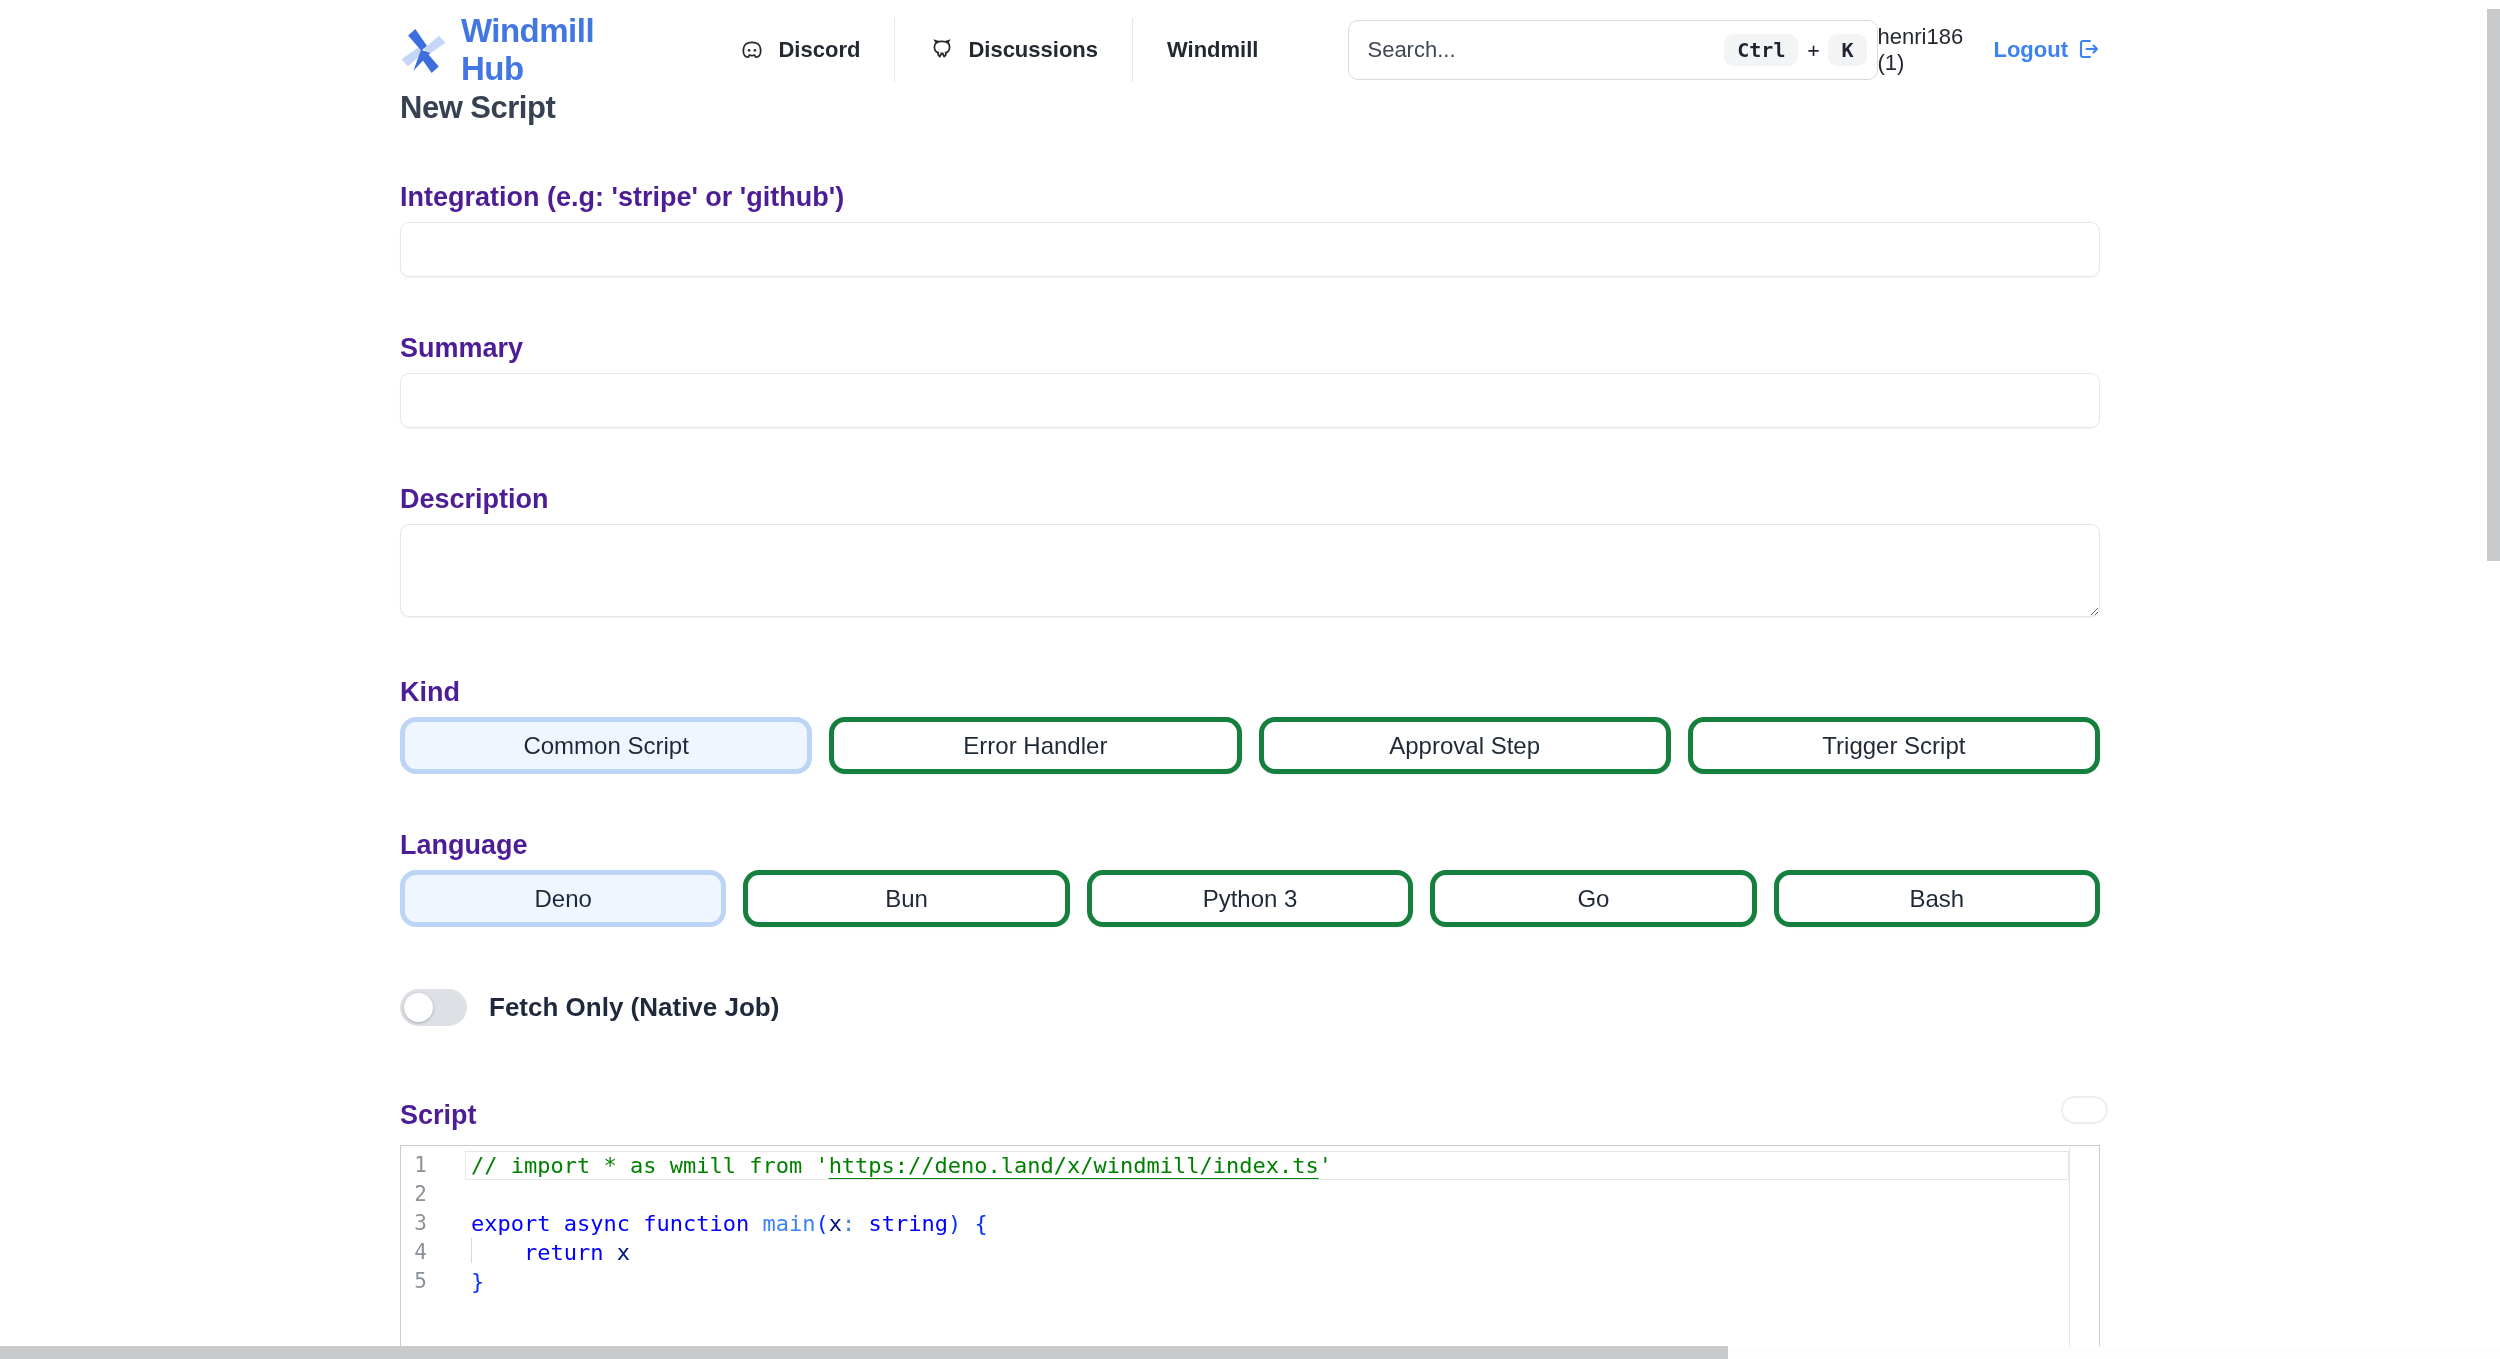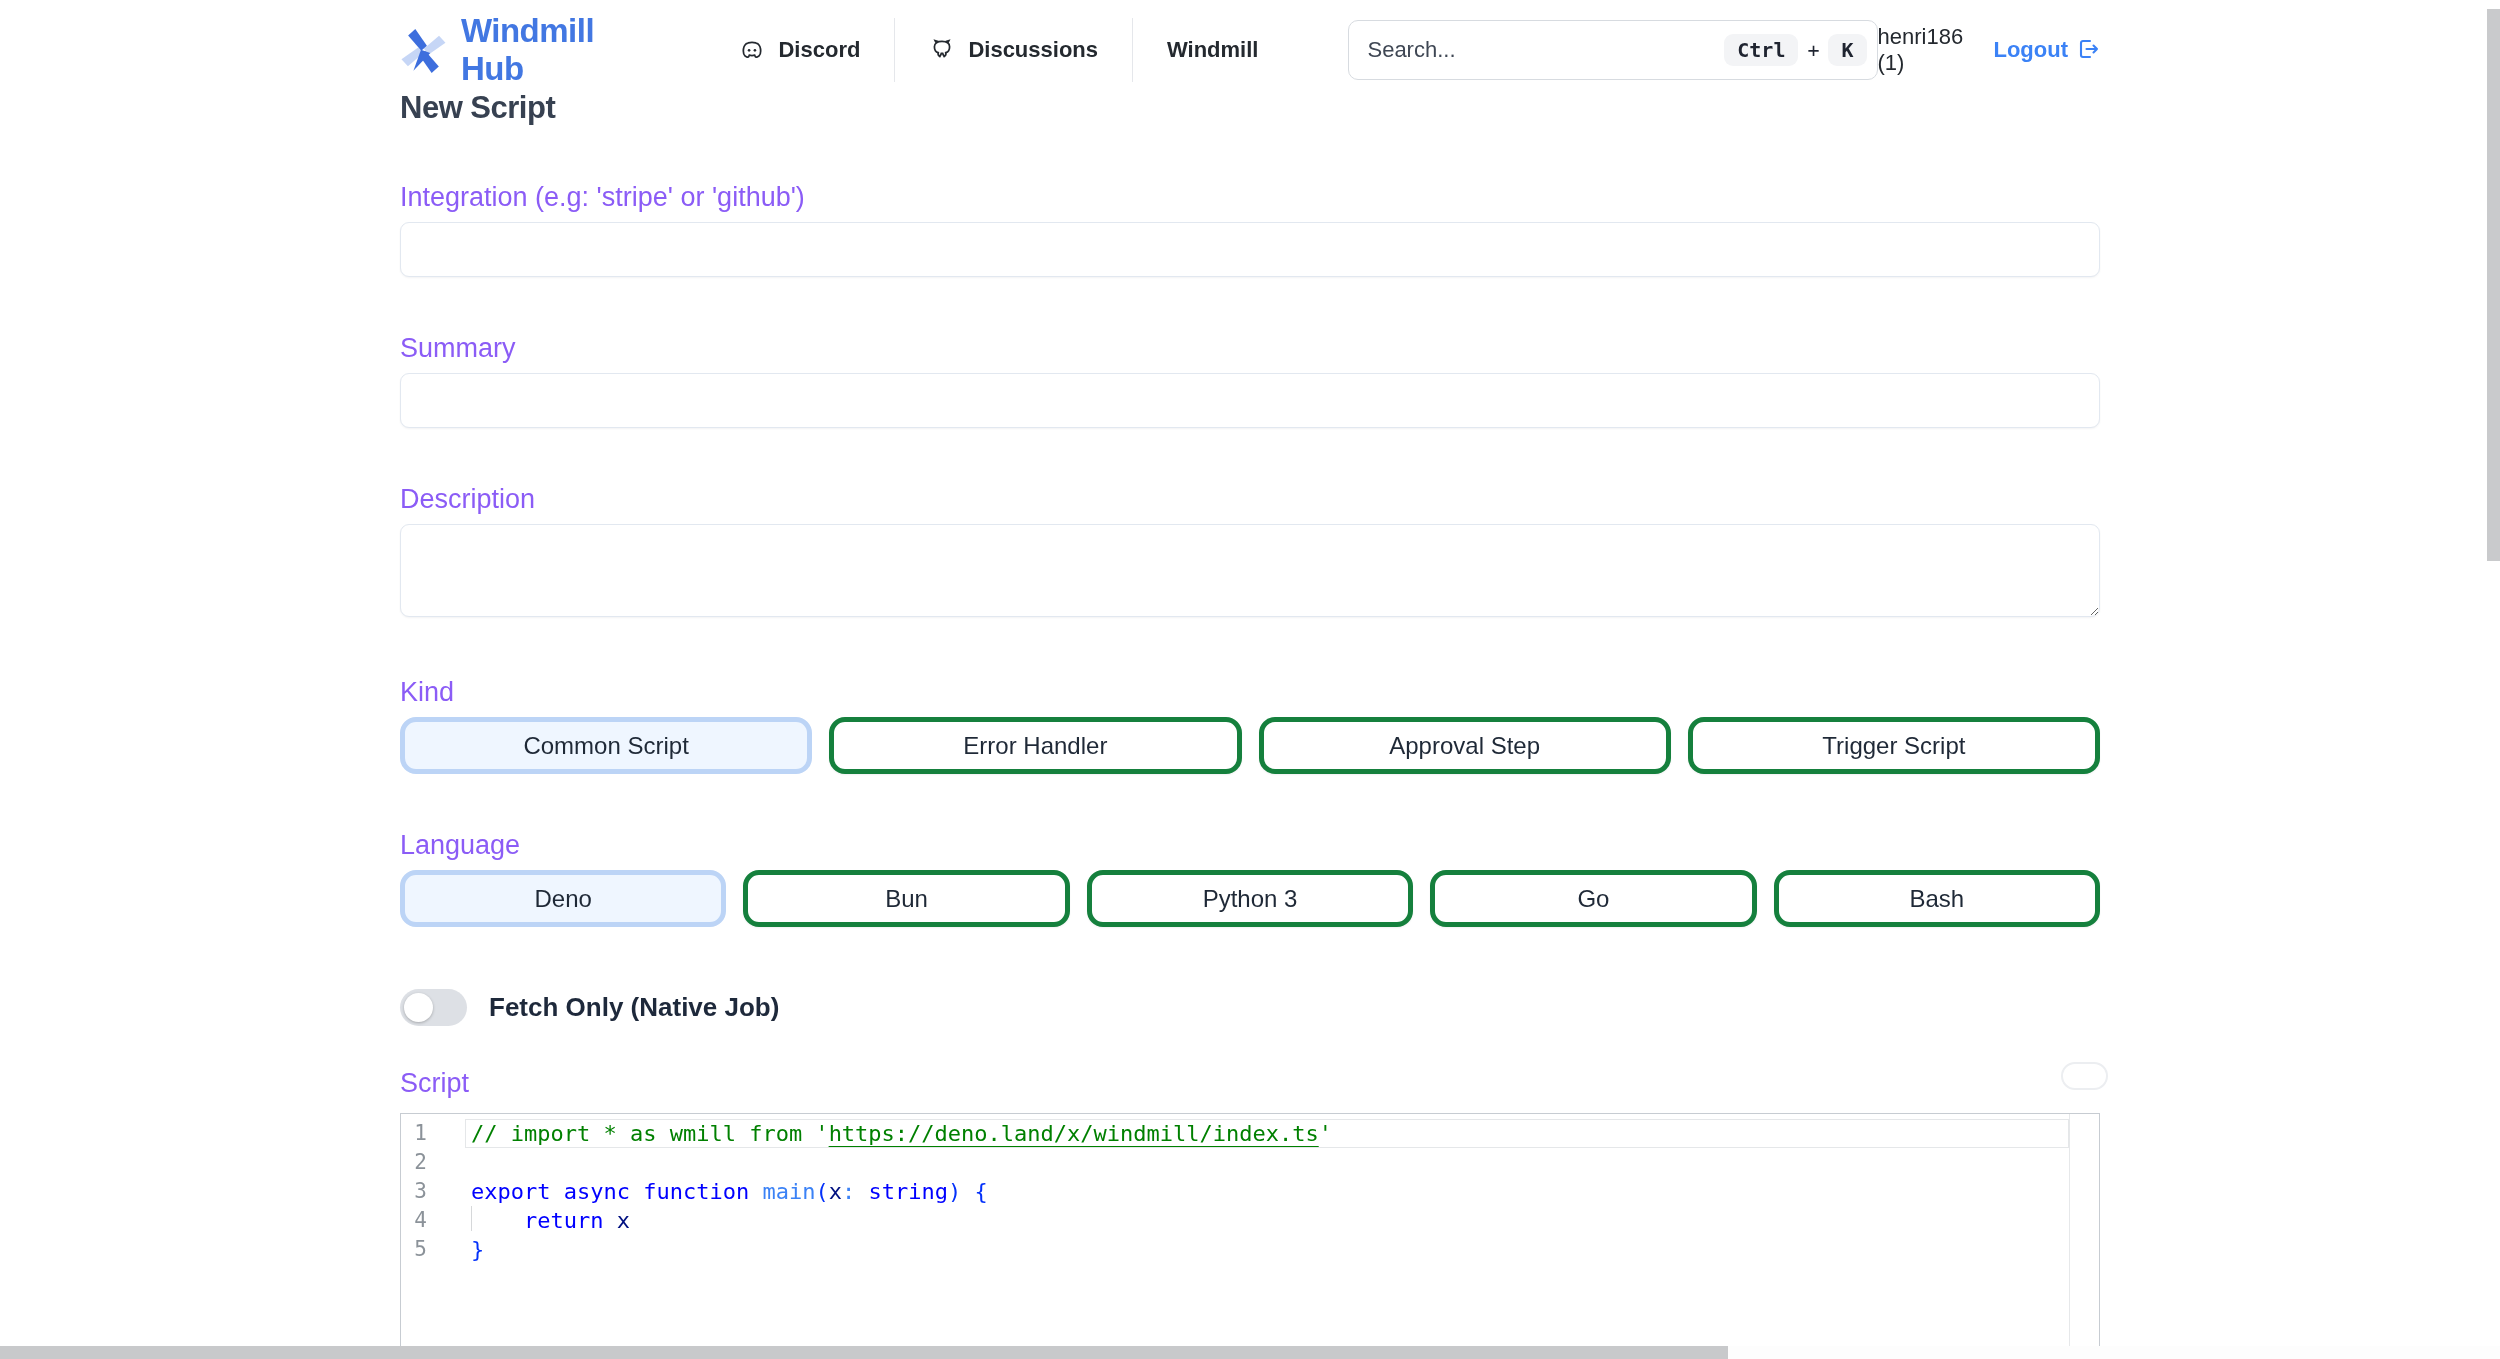--- a/index.html
+++ b/index.html
@@ -30,41 +30,41 @@
   .user { margin-left: auto; display: flex; align-items: center; gap: 20px; }
   .username { font-size: 22px; color: #24292f; }
   .logout { display: flex; align-items: flex-start; gap: 8px; color: #3b82f6; font-size: 22px;
     font-weight: bold; cursor: pointer; text-decoration: none; }
   .logout svg { width: 24px; height: 24px; }
 
   
   .page-title { font-size: 31px; font-weight: 800; color: #374151; margin-top: 8px; letter-spacing: -0.5px; }
 
   .field { margin-top: 56px; }
-  .field-label { font-size: 27px; color: #8b5cf6; margin-bottom: 9px; font-weight: 400; }
+  .field-label { font-size: 27px; color: #4c1d95; margin-bottom: 9px; font-weight: 700; }
   .text-input { width: 100%; height: 55px; border: 1px solid #e2e8f0; border-radius: 9px;
     box-shadow: 0 1px 2px rgba(16,24,40,.05); font-size: 24px; padding: 0 16px; outline: none;
     font-family: "Liberation Sans", sans-serif; color: #111827; background: #fff; }
   textarea.text-input { height: 93px; resize: vertical; padding-top: 10px; }
 
   .btn-row { display: grid; gap: 17px; }
   .btn-row.cols4 { grid-template-columns: repeat(4, 1fr); }
   .btn-row.cols5 { grid-template-columns: repeat(5, 1fr); }
   .opt-btn { height: 57px; border: 5px solid #15803d; border-radius: 16px; background: #fff;
     box-shadow: 0 1px 2px rgba(16,24,40,.06); font-size: 24px; color: #1f2937; cursor: pointer;
     font-family: "Liberation Sans", sans-serif; }
   .opt-btn.sel { background: #eff6ff; border-color: #bcd4f6; box-shadow: none; }
 
   .toggle-row { margin-top: 62px; display: flex; align-items: center; gap: 22px; }
   .toggle { width: 67px; height: 37px; border-radius: 19px; background: #dde0e5; position: relative; cursor: pointer; flex: none; }
   .toggle .knob { position: absolute; left: 4px; top: 4px; width: 29px; height: 29px; border-radius: 50%;
     background: #fff; box-shadow: 0 1px 3px rgba(0,0,0,.25); }
   .toggle-label { font-size: 26px; font-weight: bold; color: #1e293b; }
 
-  .script-row { margin-top: 42px; display: flex; align-items: flex-start; justify-content: space-between; }
+  .script-row { margin-top: 74px; display: flex; align-items: center; justify-content: space-between; }
   .corner-pill { width: 47px; height: 28px; border: 2px solid #eceef1; border-radius: 15px;
     background: #fff; position: relative; right: -8px; top: -6px; cursor: pointer; }
 
   
   .editor { margin-top: 14px; border: 1px solid #c7ccd2; height: 420px; position: relative;
     background: #fff; padding-top: 5px; overflow: hidden; }
   .editor::after { content: ''; position: absolute; top: 0; bottom: 0; right: 29px; width: 1px; background: #e6e8ea; }
   .code-row { display: flex; height: 29px; line-height: 29px; position: relative;
     font-family: "DejaVu Sans Mono", monospace; font-size: 22px; white-space: pre; }
   .code-row .ln { width: 26px; text-align: right; color: #8b9299; flex: none; margin-right: 44px;

